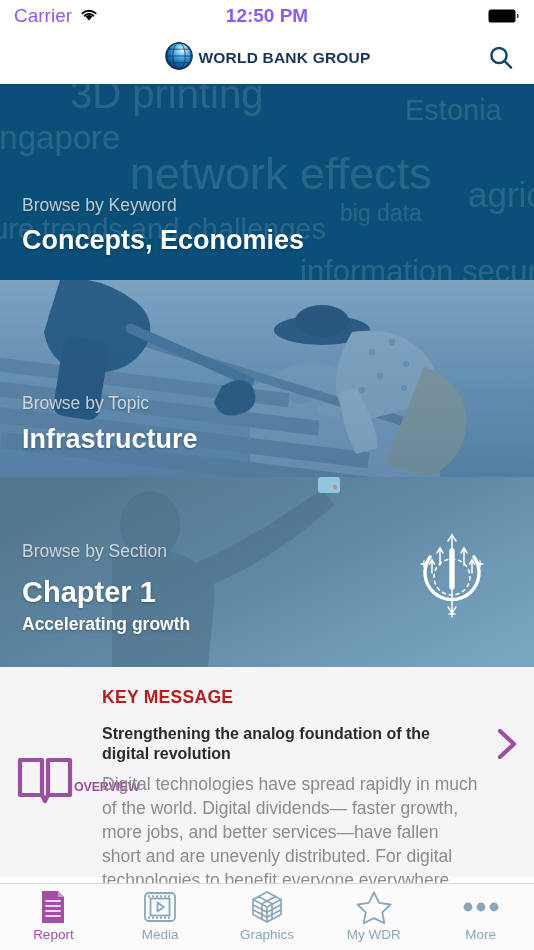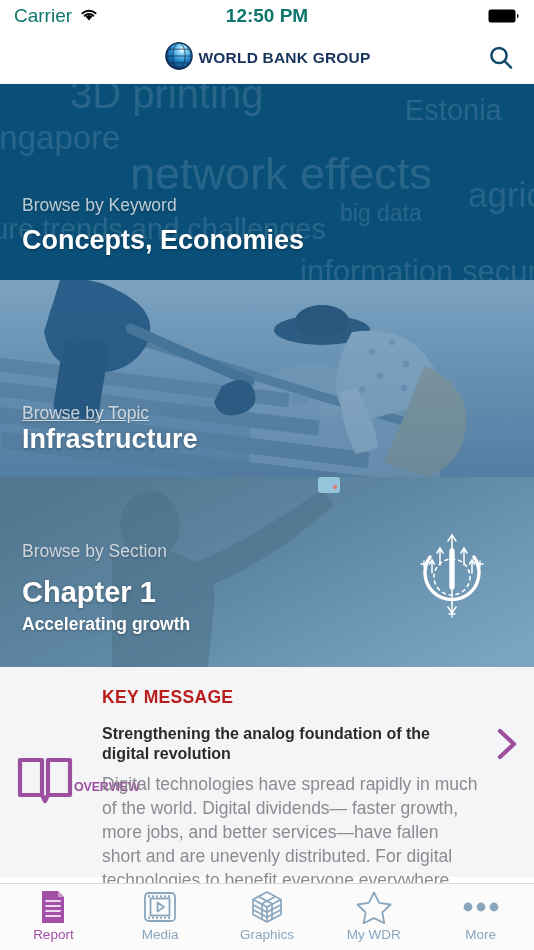--- a/index.html
+++ b/index.html
@@ -8,21 +8,21 @@
     font-family:"Liberation Sans", sans-serif;
     background:#ffffff; overflow:hidden;
   }
   #app { position:relative; width:534px; height:950px; overflow:hidden; background:#fff; }
 
   
   .statusbar {
     height:32px; width:100%;
     display:flex; align-items:center;
     padding:0 14px; background:#fff;
-    font-size:19px; color:#0f766e;
+    font-size:19px; color:#8b5cf6;
     position:relative;
   }
   .sb-left { display:flex; align-items:center; gap:7px; }
   .sb-time {
     position:absolute; left:0; right:0; text-align:center;
     font-size:19px; font-weight:bold; pointer-events:none;
   }
   .sb-right { margin-left:auto; display:flex; align-items:center; }
 
   
@@ -71,21 +71,21 @@
     position:absolute; white-space:nowrap;
     color:rgba(255,255,255,0.13);
     font-weight:normal; line-height:1;text-align:right;
   }
   #panel-keyword .panel-label { bottom:64px; }
   #panel-keyword .panel-title { bottom:24px; font-size:27px; }
 
   
   #panel-topic { height:197px; background:#3c6b94; }
   .photo-infra { position:absolute; inset:0; }
-  #panel-topic .panel-label { bottom:53px;text-decoration:underline; }
+  #panel-topic .panel-label { bottom:63px; }
   #panel-topic .panel-title { bottom:22px; font-size:27px; }
 
   
   #panel-section { height:190px; }
   .photo-section { position:absolute; inset:0; }
   #panel-section .panel-label { bottom:105px; }
   #panel-section .panel-title { bottom:58px; font-size:29px; }
   #panel-section .panel-sub { bottom:32px; }
   .section-icon {
     position:absolute; right:40px; top:50%;

